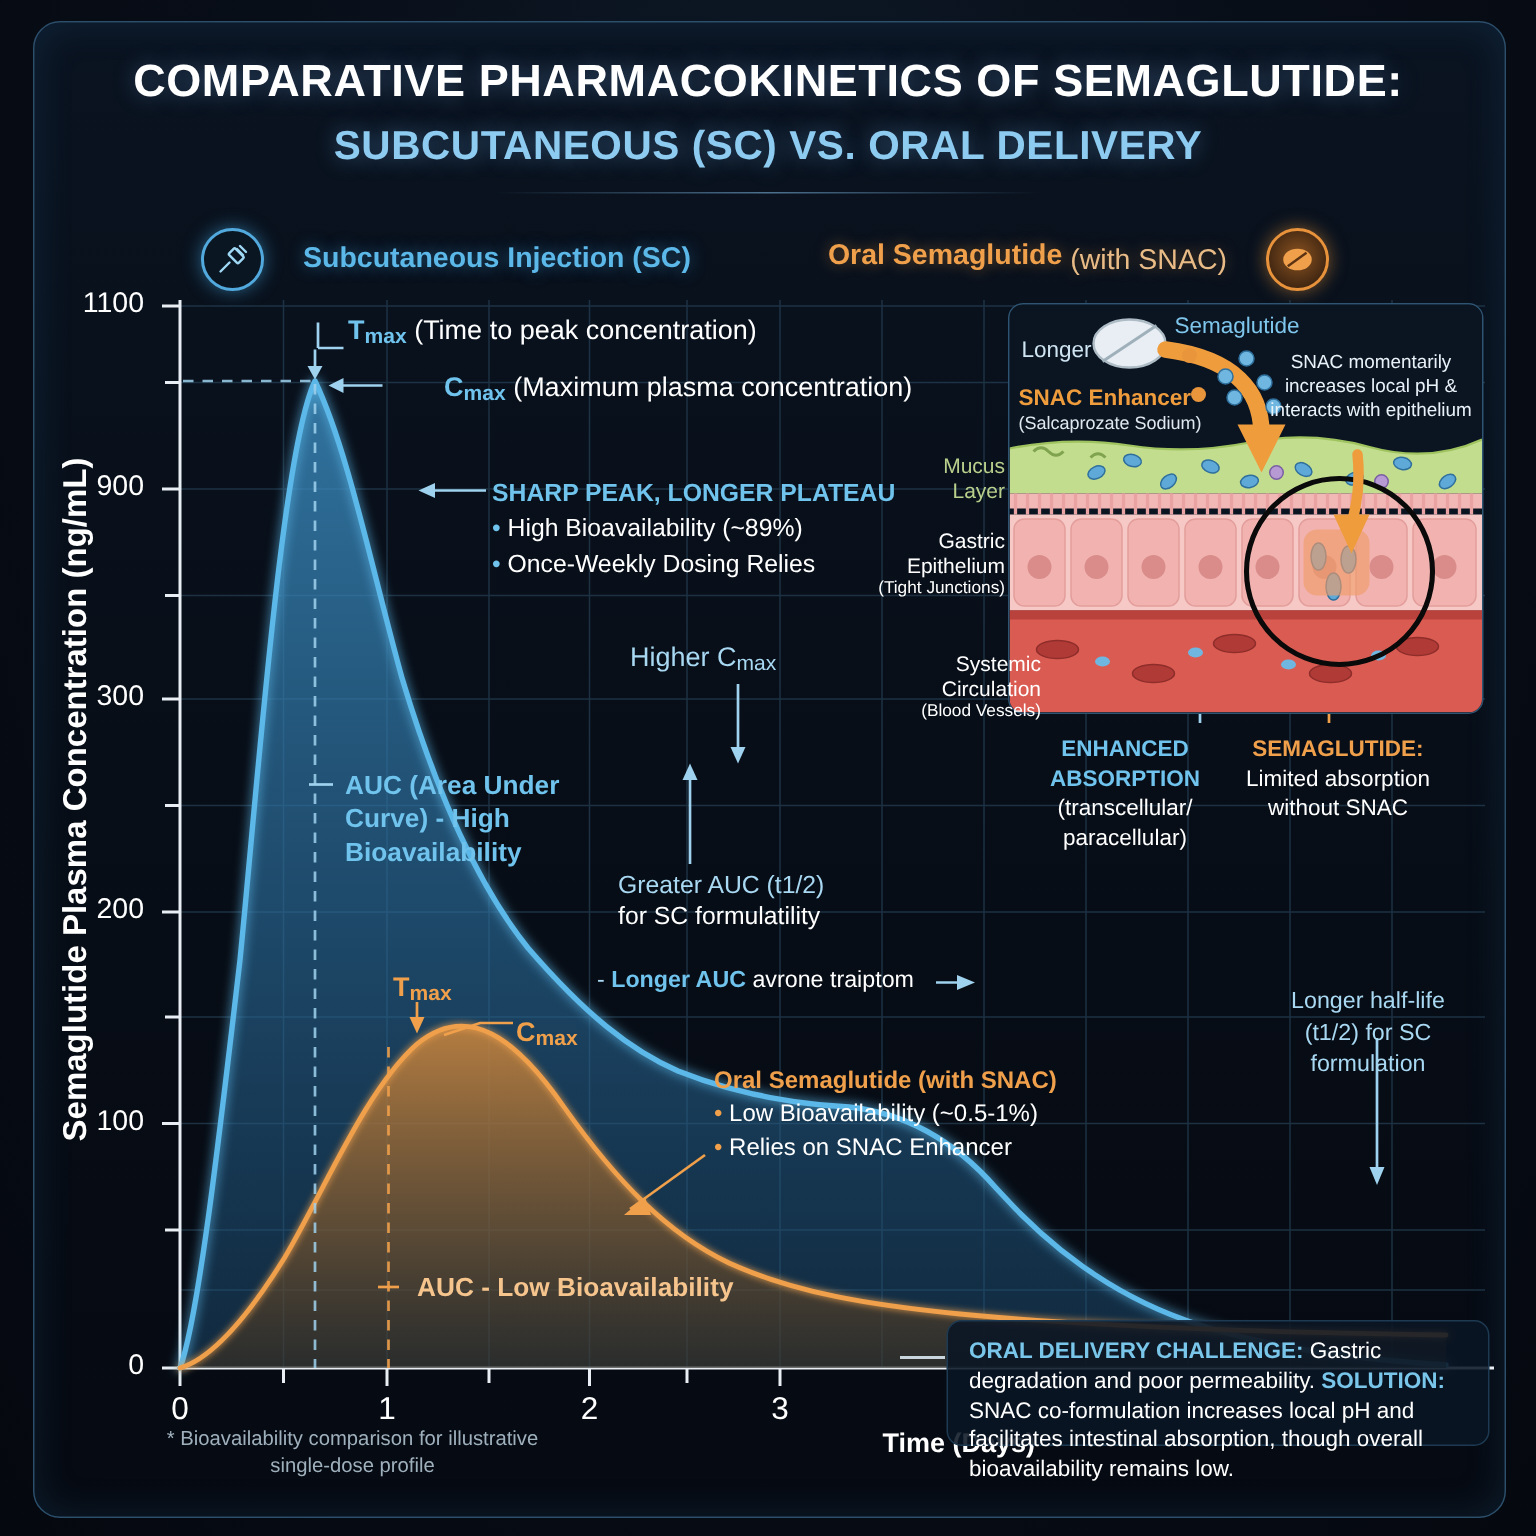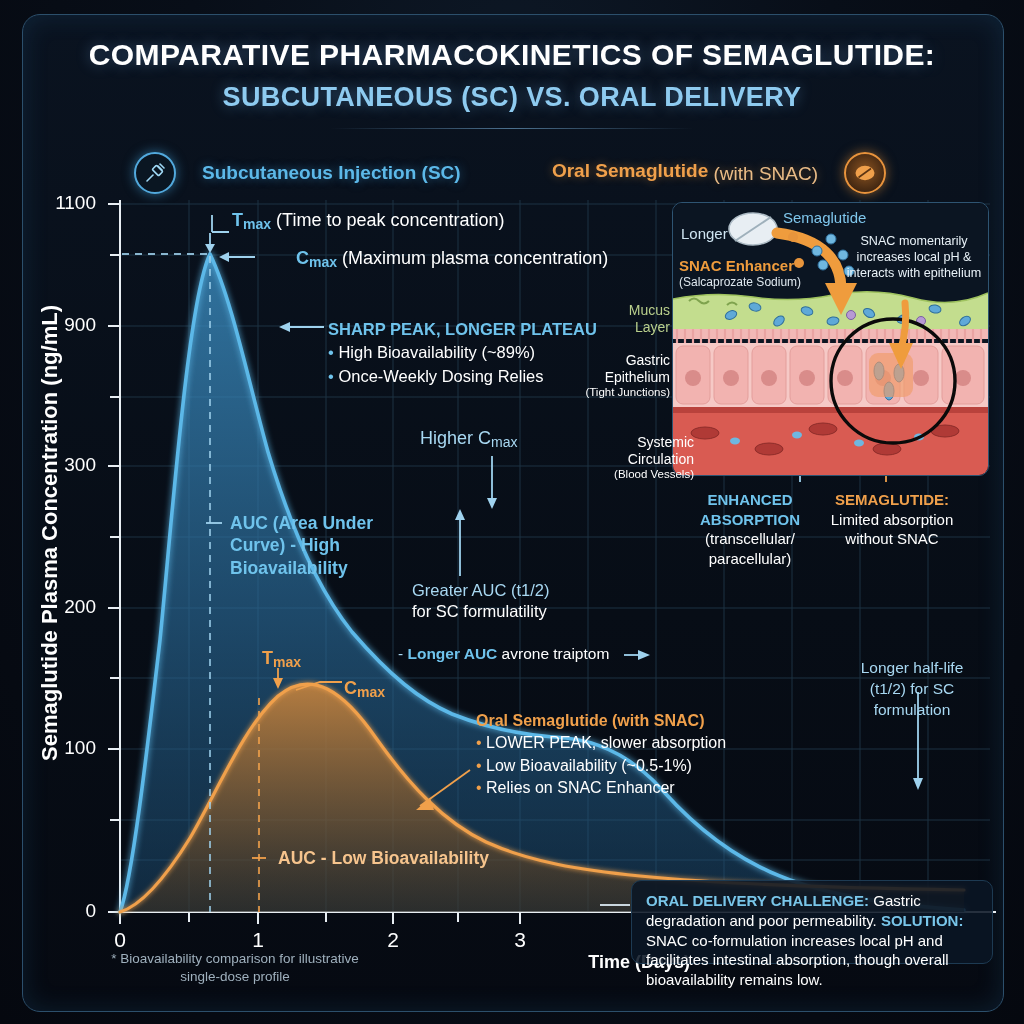--- a/index.html
+++ b/index.html
@@ -291,21 +291,20 @@
   <div class="ann a-halflife t-lblue" style="width:104px">Longer half-life (t1/2) for SC formulation</div>
 
   <div class="ann a-tmax-or">
     <span class="t-orange" style="font-weight:bold">T</span><span class="t-orange sub" style="font-weight:bold">max</span>
   </div>
   <div class="ann a-cmax-or">
     <span class="t-orange" style="font-weight:bold">C</span><span class="t-orange sub" style="font-weight:bold">max</span>
   </div>
   <div class="ann a-oralblk">
     <div class="hd t-orange">Oral Semaglutide (with SNAC)</div>
-    <div class="t-white"><span style="color:#f0a04b">•</span> <span>LOWER PEAK, slower absorption</span></div>
     <div class="t-white"><span style="color:#f0a04b">•</span> <span>Low Bioavailability (~0.5-1%)</span></div>
     <div class="t-white"><span style="color:#f0a04b">•</span> <span>Relies on SNAC Enhancer</span></div>
   </div>
   <div class="ann a-auc-or t-lorange">AUC - Low Bioavailability</div>
 
   <div class="ann a-sem">
     <div class="t-orange" style="font-weight:bold">SEMAGLUTIDE:</div>
     <div class="t-white">Limited absorption</div>
     <div class="t-white">without SNAC</div>
   </div>

